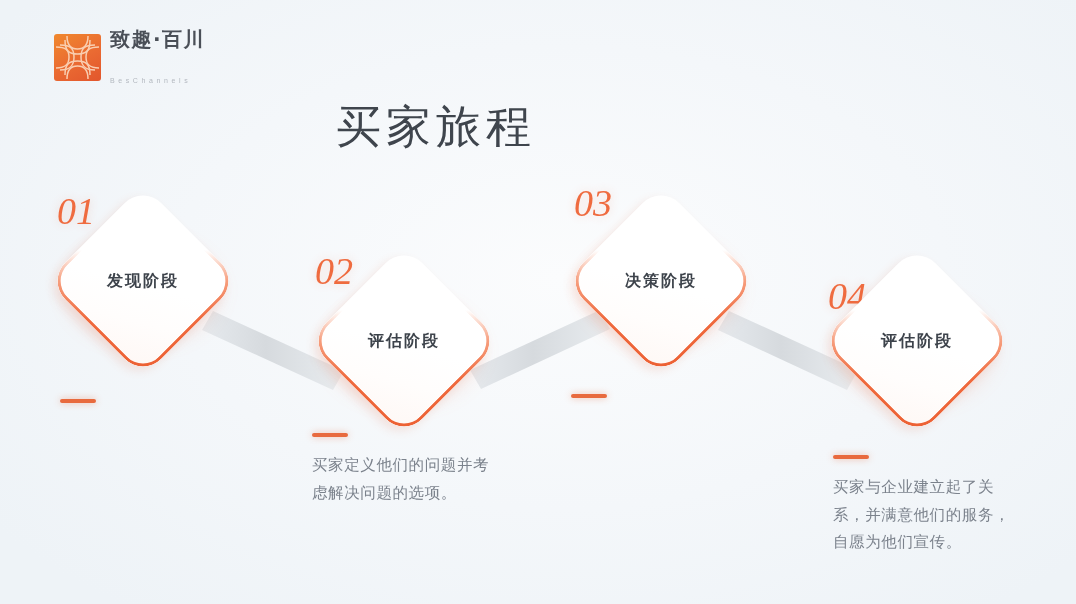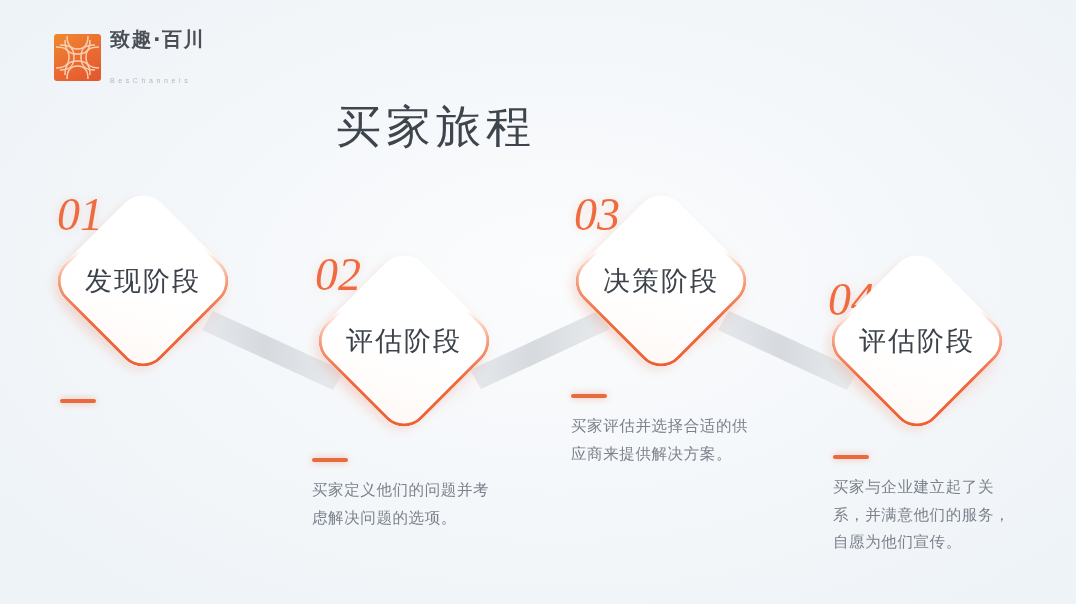--- a/index.html
+++ b/index.html
@@ -143,34 +143,34 @@
     -webkit-mask-composite: xor;
     mask: linear-gradient(#000 0 0) content-box, linear-gradient(#000 0 0);
     mask-composite: exclude;
   }
   .diamond-label {
     position: absolute;
     inset: 0;
     display: flex;
     align-items: center;
     justify-content: center;
-    font-size: 27px;
+    font-size: 16px;
     letter-spacing: 2px;
     color: #3d434b;
-    font-weight: 400;
+    font-weight: 700;
     white-space: nowrap;
     font-family: "DejaVu Sans", "Liberation Sans", sans-serif;
     z-index: 3;
   }
 
   .stage-number {
     position: absolute;
     font-family: "Liberation Serif", "DejaVu Serif", serif;
     font-style: italic;
-    font-size: 46px;
+    font-size: 38px;
     font-weight: 400;
     color: #ef6b3f;
     letter-spacing: 0px;
     line-height: 1;
     text-shadow: 0 0 10px rgba(239,107,63,0.22);
   }
 
   
   .desc {
     position: absolute;
@@ -248,36 +248,35 @@
     </div>
   </div>
 
   <div class="stage">
     <div class="stage-number" style="left:315px; top:252px;">02</div>
     <div class="diamond-wrap" style="left:336px; top:273px;">
       <div class="diamond-glow"></div>
       <div class="diamond"></div>
       <div class="diamond-label">评估阶段</div>
     </div>
-    <div class="desc" style="left:312px; top:458px;">
+    <div class="desc" style="left:312px; top:433px;">
       <div class="desc-bar"></div>
       <div class="desc-text">买家定义他们的问题并考虑解决问题的选项。</div>
     </div>
   </div>
 
   <div class="stage">
-    <div class="stage-number" style="left:574px; top:192px;">03</div>
+    <div class="stage-number" style="left:574px; top:184px;">03</div>
     <div class="diamond-wrap" style="left:593px; top:213px;">
       <div class="diamond-glow"></div>
       <div class="diamond"></div>
       <div class="diamond-label">决策阶段</div>
     </div>
     <div class="desc" style="left:571px; top:394px;">
       <div class="desc-bar"></div>
-      <div class="desc-text">买家评估并选择合适的供应商来提供解决方案。</div>
     </div>
   </div>
 
   <div class="stage">
     <div class="stage-number" style="left:828px; top:252px;margin-top:25px;">04</div>
     <div class="diamond-wrap" style="left:849px; top:273px;">
       <div class="diamond-glow"></div>
       <div class="diamond"></div>
       <div class="diamond-label">评估阶段</div>
     </div>

